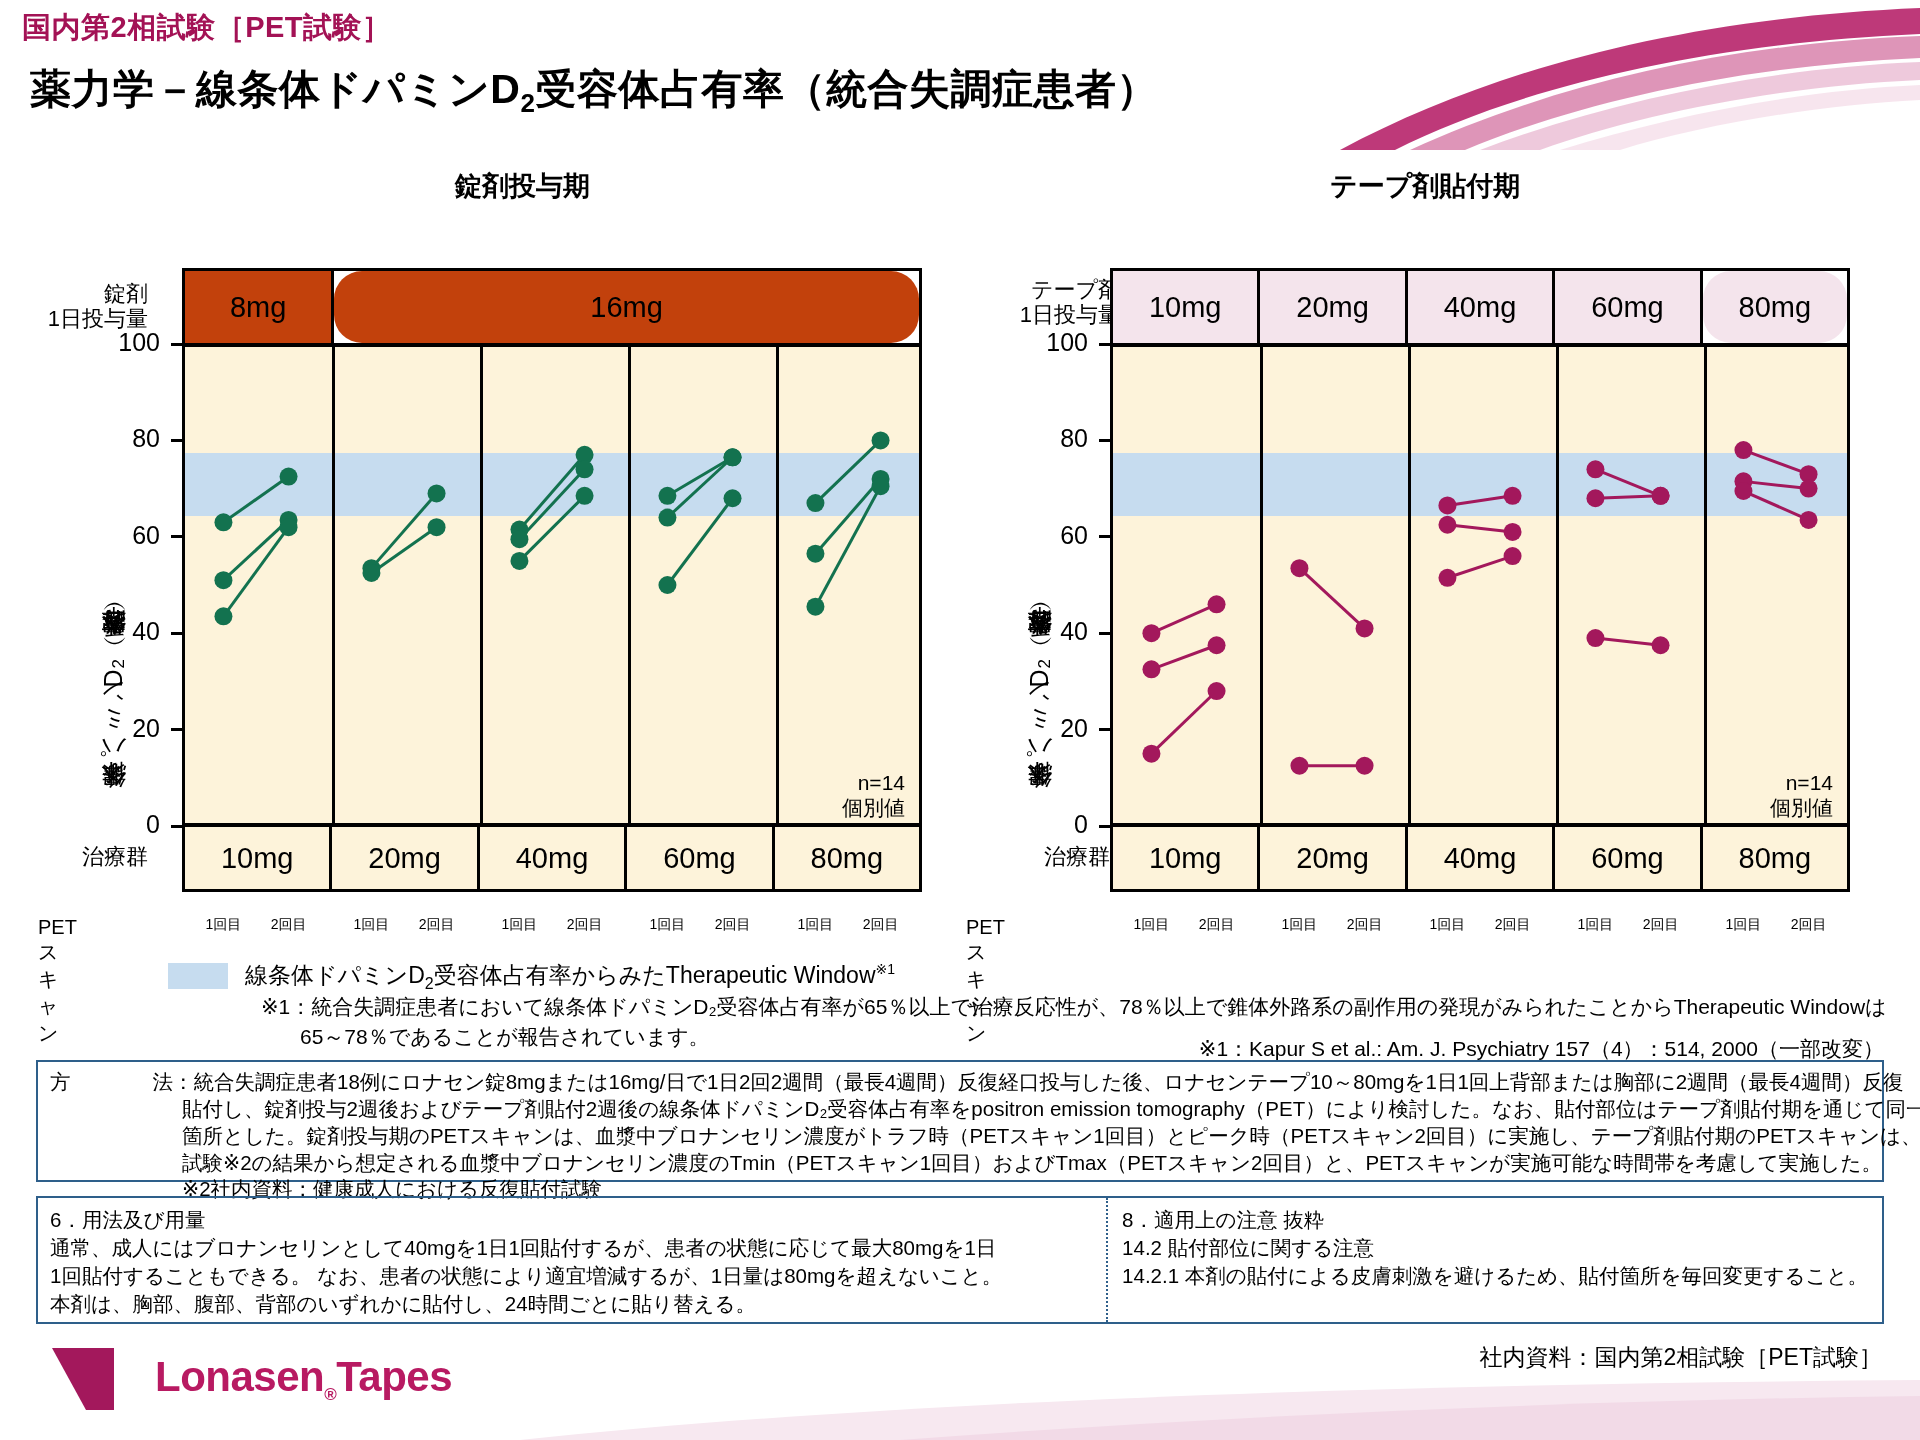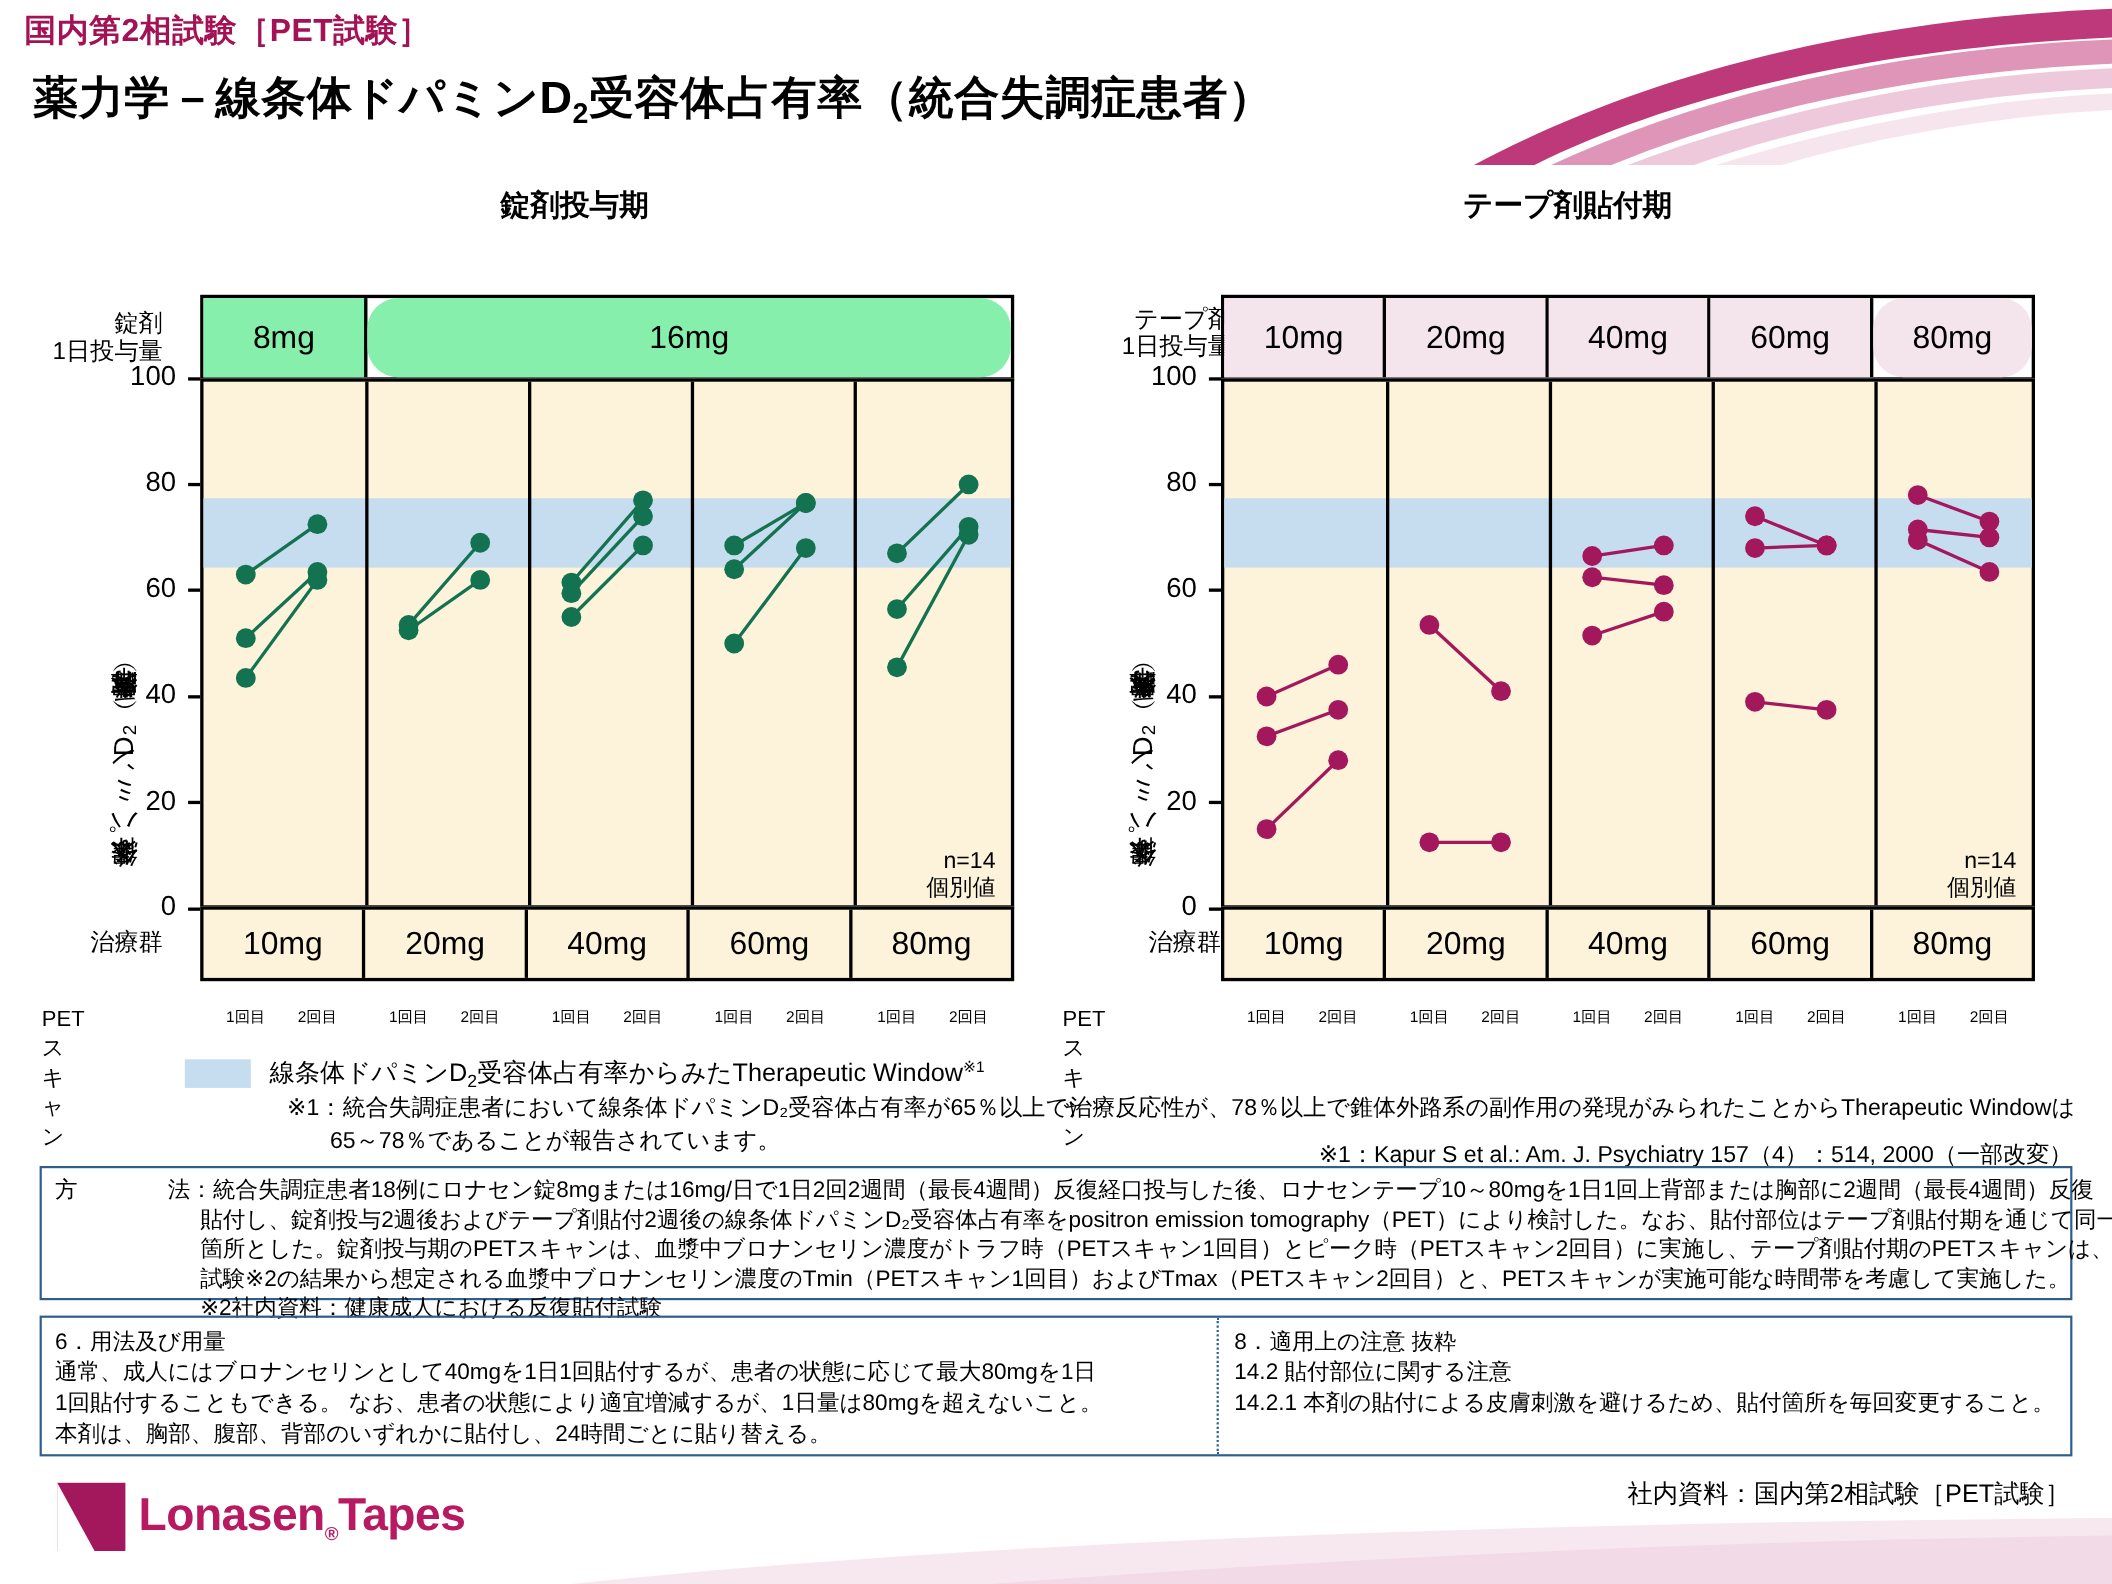--- a/index.html
+++ b/index.html
@@ -30,21 +30,21 @@
   
   .chart{position:absolute;}
   .dose-header{
     position:absolute;display:flex;border:3px solid #000;box-sizing:border-box;
   }
   .dose-cell{
     flex:1 1 auto;display:flex;align-items:center;justify-content:center;
     font-size:29px;font-weight:500;border-right:3px solid #000;box-sizing:border-box;
   }
   .dose-cell:last-child{border-right:none;border-radius:28px;}
-  .dose-header.tablet .dose-cell{background:#86efac;}
+  .dose-header.tablet .dose-cell{background:#c2410c;}
   .dose-header.tape   .dose-cell{background:#f4e4ec;}
 
   .plot{
     position:absolute;border:3px solid #000;box-sizing:border-box;background:#fdf3da;
   }
   .tw-band{position:absolute;left:0;right:0;background:#c6dcef;}
   .vsep{position:absolute;top:0;bottom:0;width:3px;background:#000;}
   .tick{position:absolute;width:11px;height:3px;background:#000;}
   .ticklabel{position:absolute;font-size:25px;text-align:right;width:70px;}
 
@@ -91,21 +91,21 @@
     position:absolute;left:36px;top:1196px;width:1848px;height:128px;
     border:2px solid #2e5f8a;box-sizing:border-box;display:flex;
   }
   #dose-left{width:1120px;box-sizing:border-box;padding:8px 12px;border-right:2px dotted #2e5f8a;}
   #dose-right{flex:1;box-sizing:border-box;padding:8px 14px;}
   .dline{font-size:20.5px;line-height:1.36;white-space:nowrap;}
   .dhead{font-size:20.5px;line-height:1.36;white-space:nowrap;}
 
   
   #source{position:absolute;right:38px;top:1342px;font-size:23px;white-space:nowrap;}
-  #logo{position:absolute;left:52px;top:1348px;display:flex;align-items:center;}
+  #logo{position:absolute;left:52px;top:1348px;display:flex;align-items:center;gap:29px;}
   #logo-mark{width:62px;height:62px;position:relative;background:#a3185c;margin-right:12px;}
   #logo-mark:after{
     content:"";position:absolute;left:0;bottom:0;width:0;height:0;
     border-left:34px solid #fff;border-top:62px solid transparent;
   }
   #logo-text{font-size:42px;font-weight:bold;color:#b81a62;letter-spacing:-.5px;}
   #logo-text .reg{font-size:17px;vertical-align:sub;}
   #footer-band{position:absolute;left:0;bottom:0;width:1920px;height:70px;overflow:hidden;}
 </style>
 </head>

